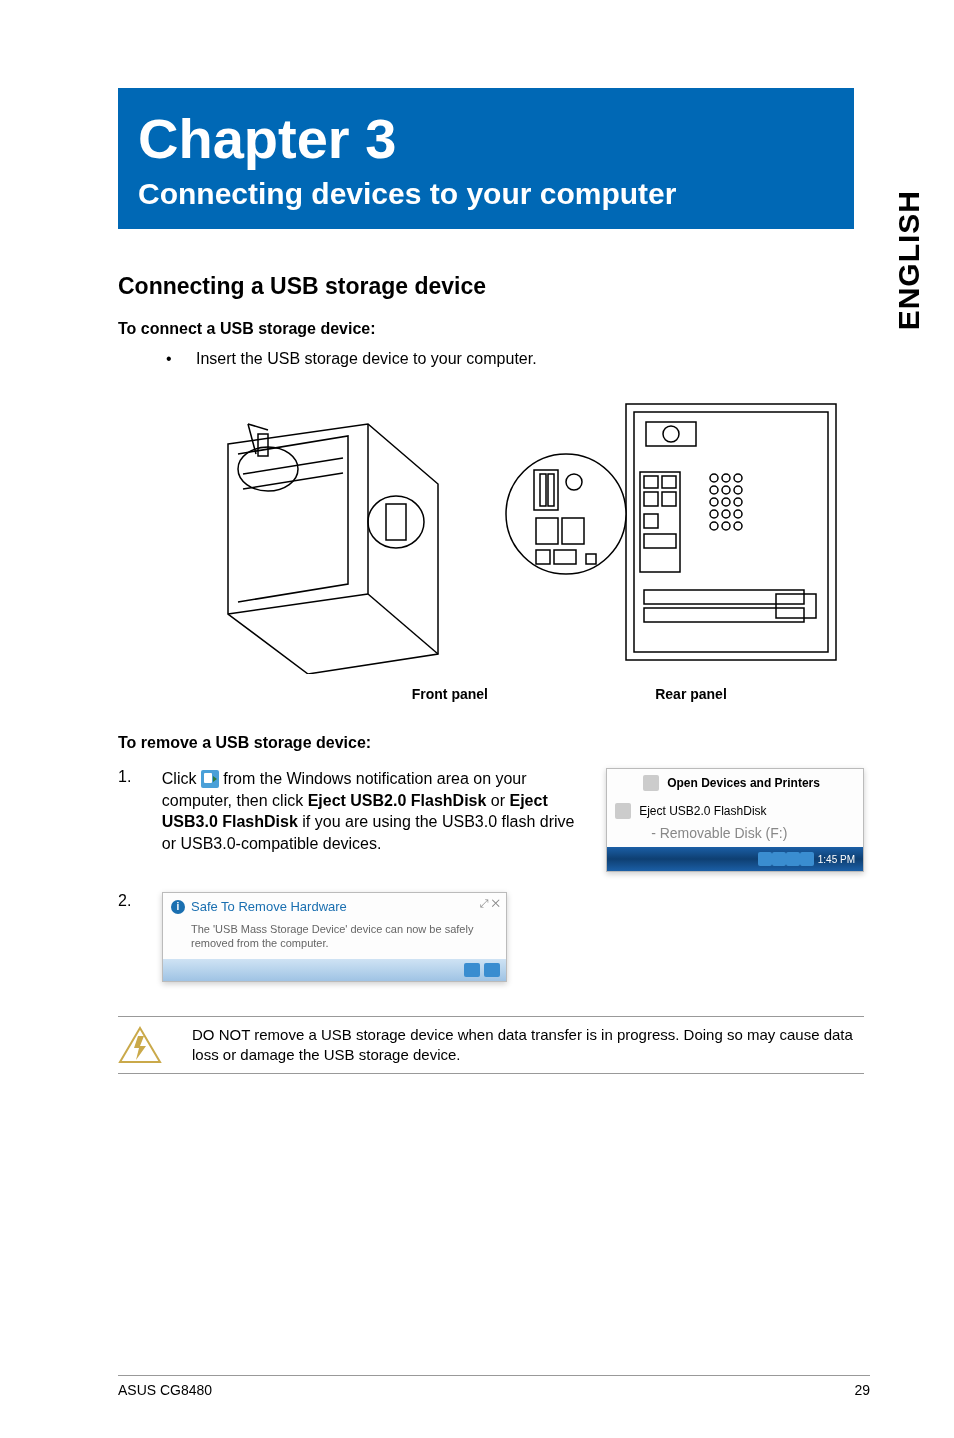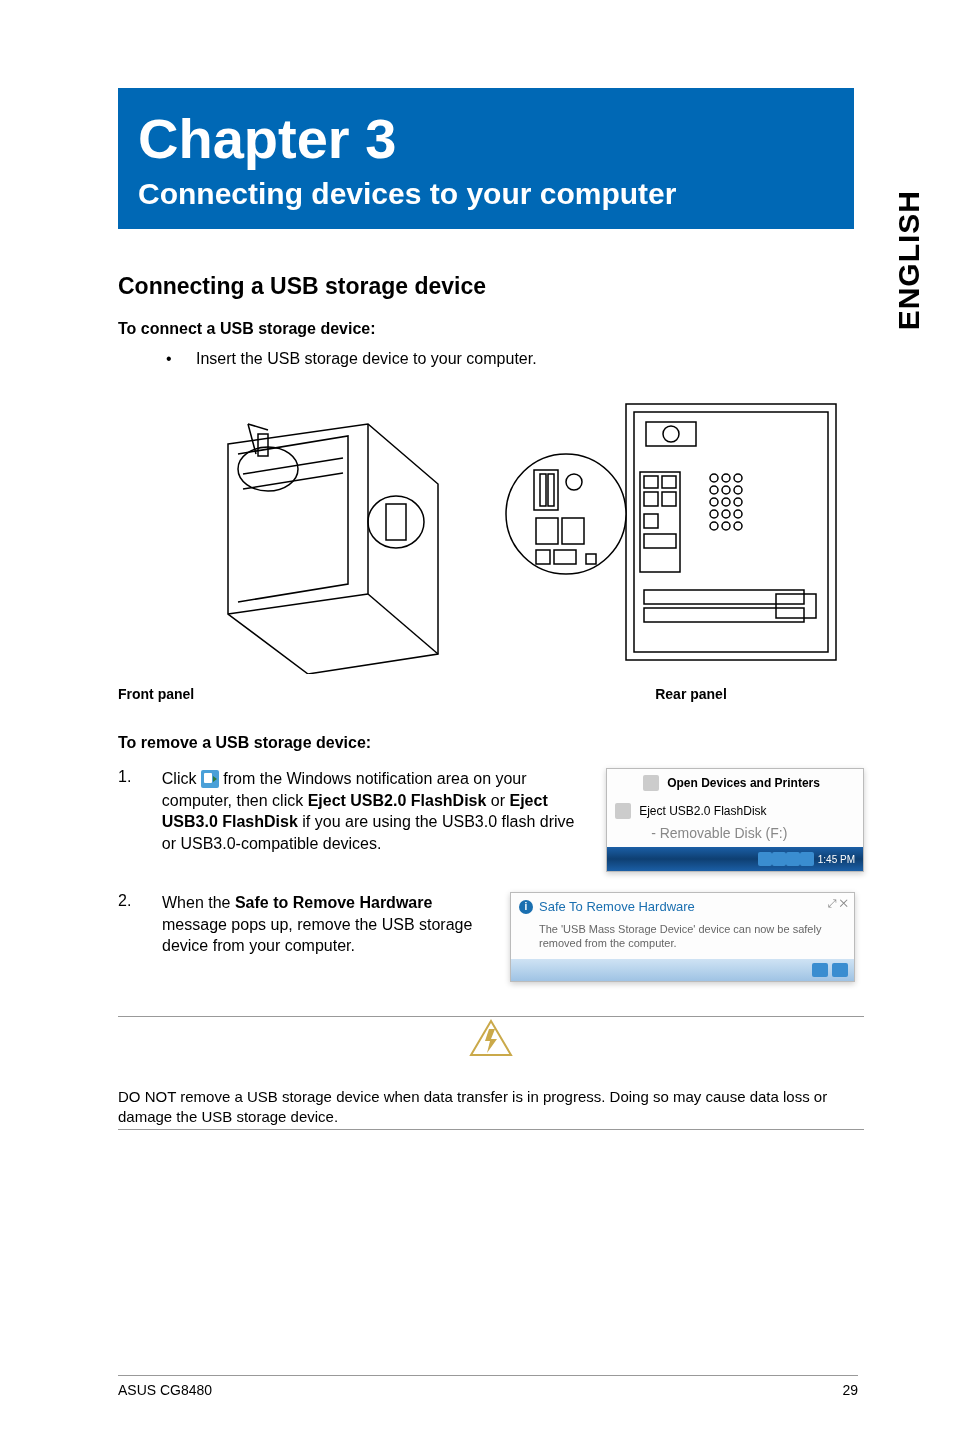--- a/index.html
+++ b/index.html
@@ -76,21 +76,21 @@
     display: flex;
     align-items: center;
     justify-content: center;
   }
   .img-front { width: 350px; height: 280px; }
   .img-rear { width: 350px; height: 280px; }
   .img-caption-row {
     display: flex;
     margin-top: 12px;
   }
-  .cap-front { width: 370px; text-align: left; font-size: 14px; font-weight: bold; }
+  .cap-front { width: 370px; text-align: right; font-size: 14px; font-weight: bold; }
   .cap-rear { flex: 1; text-align: center; font-size: 14px; font-weight: bold; padding-left: 30px; }
   .remove-h {
     font-size: 16px;
     font-weight: bold;
     margin-top: 32px;
   }
   .step-block {
     display: flex;
     margin-top: 16px;
     gap: 18px;
@@ -156,37 +156,36 @@
   .popup2-close { position:absolute; right:6px; top:4px; color:#888; font-size:11px; }
   .popup2-title { color: #1a6fb0; font-size: 13px; display: flex; align-items:center; gap:6px; }
   .popup2-title .info-i { width:14px; height:14px; border-radius:50%; background:#1a6fb0; color:#fff; font-size:10px; display:flex; align-items:center; justify-content:center; font-weight:bold; }
   .popup2-body { color:#666; font-size:11px; margin-top:8px; line-height:1.3; padding-left:20px; }
   .popup2-tb { height:22px; background:linear-gradient(to bottom,#cfe3f4,#9fc3e4); margin:8px -8px -6px -8px; display:flex; justify-content:flex-end; align-items:center; padding:0 6px; gap:4px;}
   .popup2-tb .mini { width:16px; height:14px; background:#3a8dd0; border-radius:2px; }
   .warn-block {
     margin-top: 34px;
     border-top: 1px solid #999;
     border-bottom: 1px solid #999;
-    padding: 2px 0;
+    padding: 8px 0;
     display: flex;
     gap: 30px;
     align-items: center;
-    flex-direction: column;
   }
   .warn-icon {
     width: 44px; height: 38px;
     position: relative;
   }
   .warn-icon svg { width:44px; height:38px; }
   .warn-txt { font-size: 15px; line-height: 1.35; flex:1; }
   .footer {
     position: absolute;
     bottom: 40px;
     left: 118px;
-    right: 96px;
+    right: 84px;
     border-top: 1px solid #999;
     padding-top: 6px;
     display: flex;
     justify-content: space-between;
     font-size: 14px;
   }
   
   .pc-sketch { stroke:#000; stroke-width:1.5; fill:#fff; }
 </style>
 </head>
@@ -305,23 +304,20 @@
         <span class="tb-icon"></span>
         <span class="tb-icon"></span>
         <span class="tb-icon"></span>
         <span class="tb-time">1:45 PM</span>
       </div>
     </div>
   </div>
 
   <div class="step-block" style="margin-top:20px;">
     <div class="step-num">2.</div>
-    <div class="step-txt step2-txt">
-      <span>When the </span><b>Safe to Remove Hardware</b><span> message pops up, remove the USB storage device from your computer.</span>
-    </div>
     <div class="popup2">
       <div class="popup2-close">⤢ <span>✕</span></div>
       <div class="popup2-title">
         <span class="info-i">i</span>
         <span>Safe To Remove Hardware</span>
       </div>
       <div class="popup2-body">The 'USB Mass Storage Device' device can now be safely removed from the computer.</div>
       <div class="popup2-tb">
         <span class="mini"></span>
         <span class="mini"></span>

